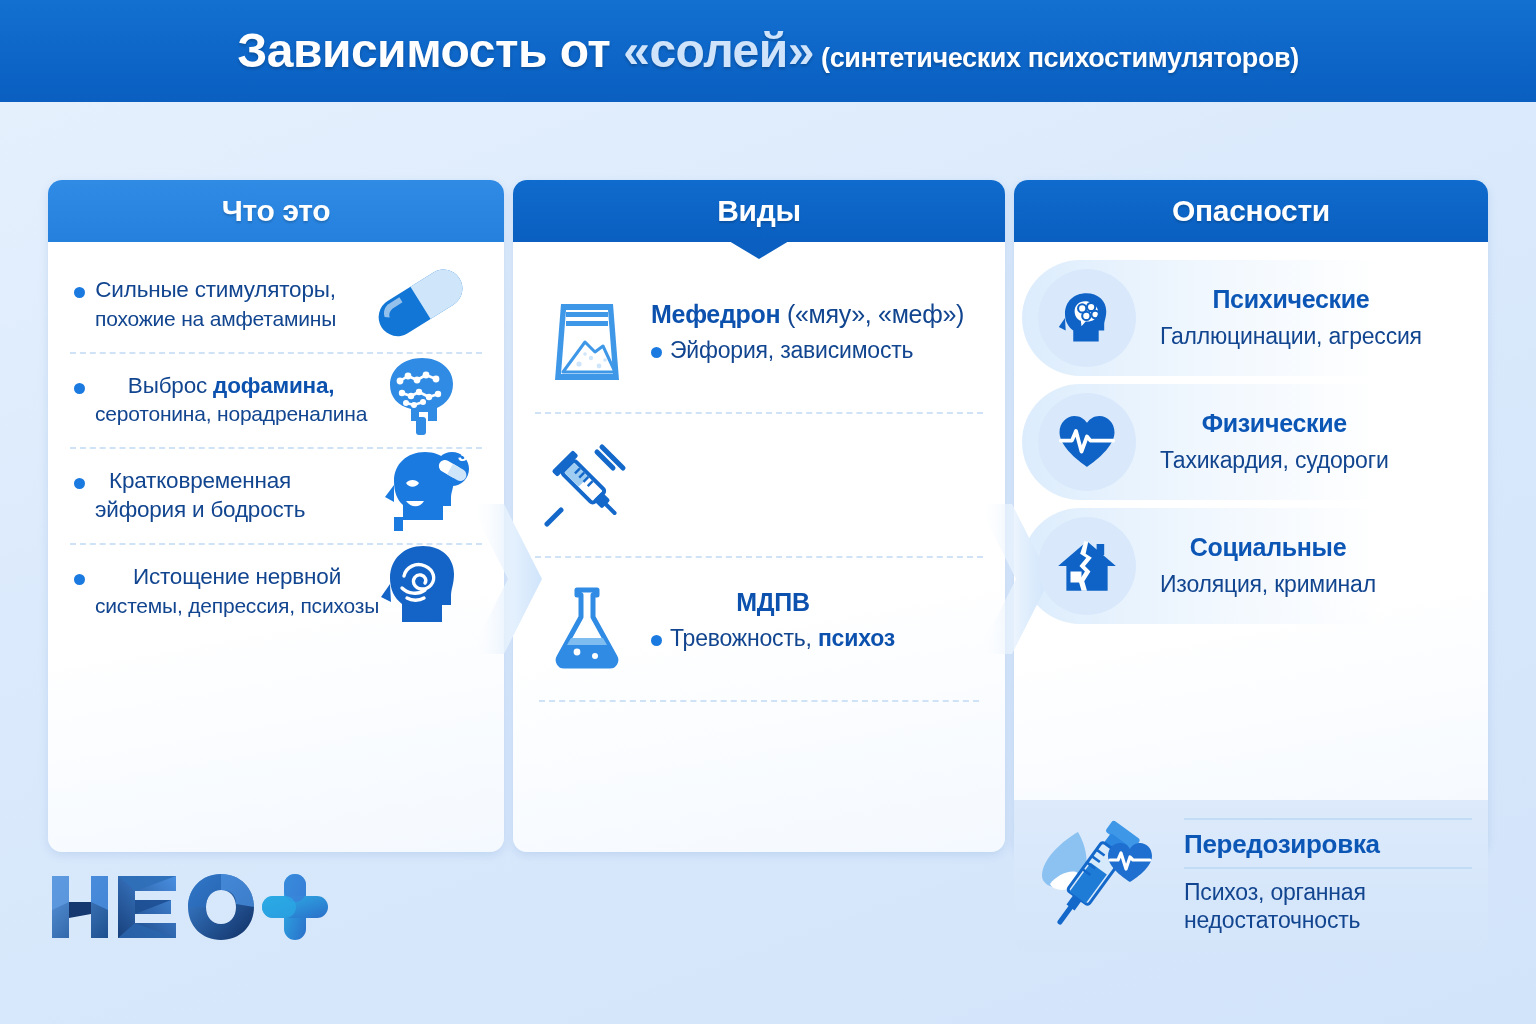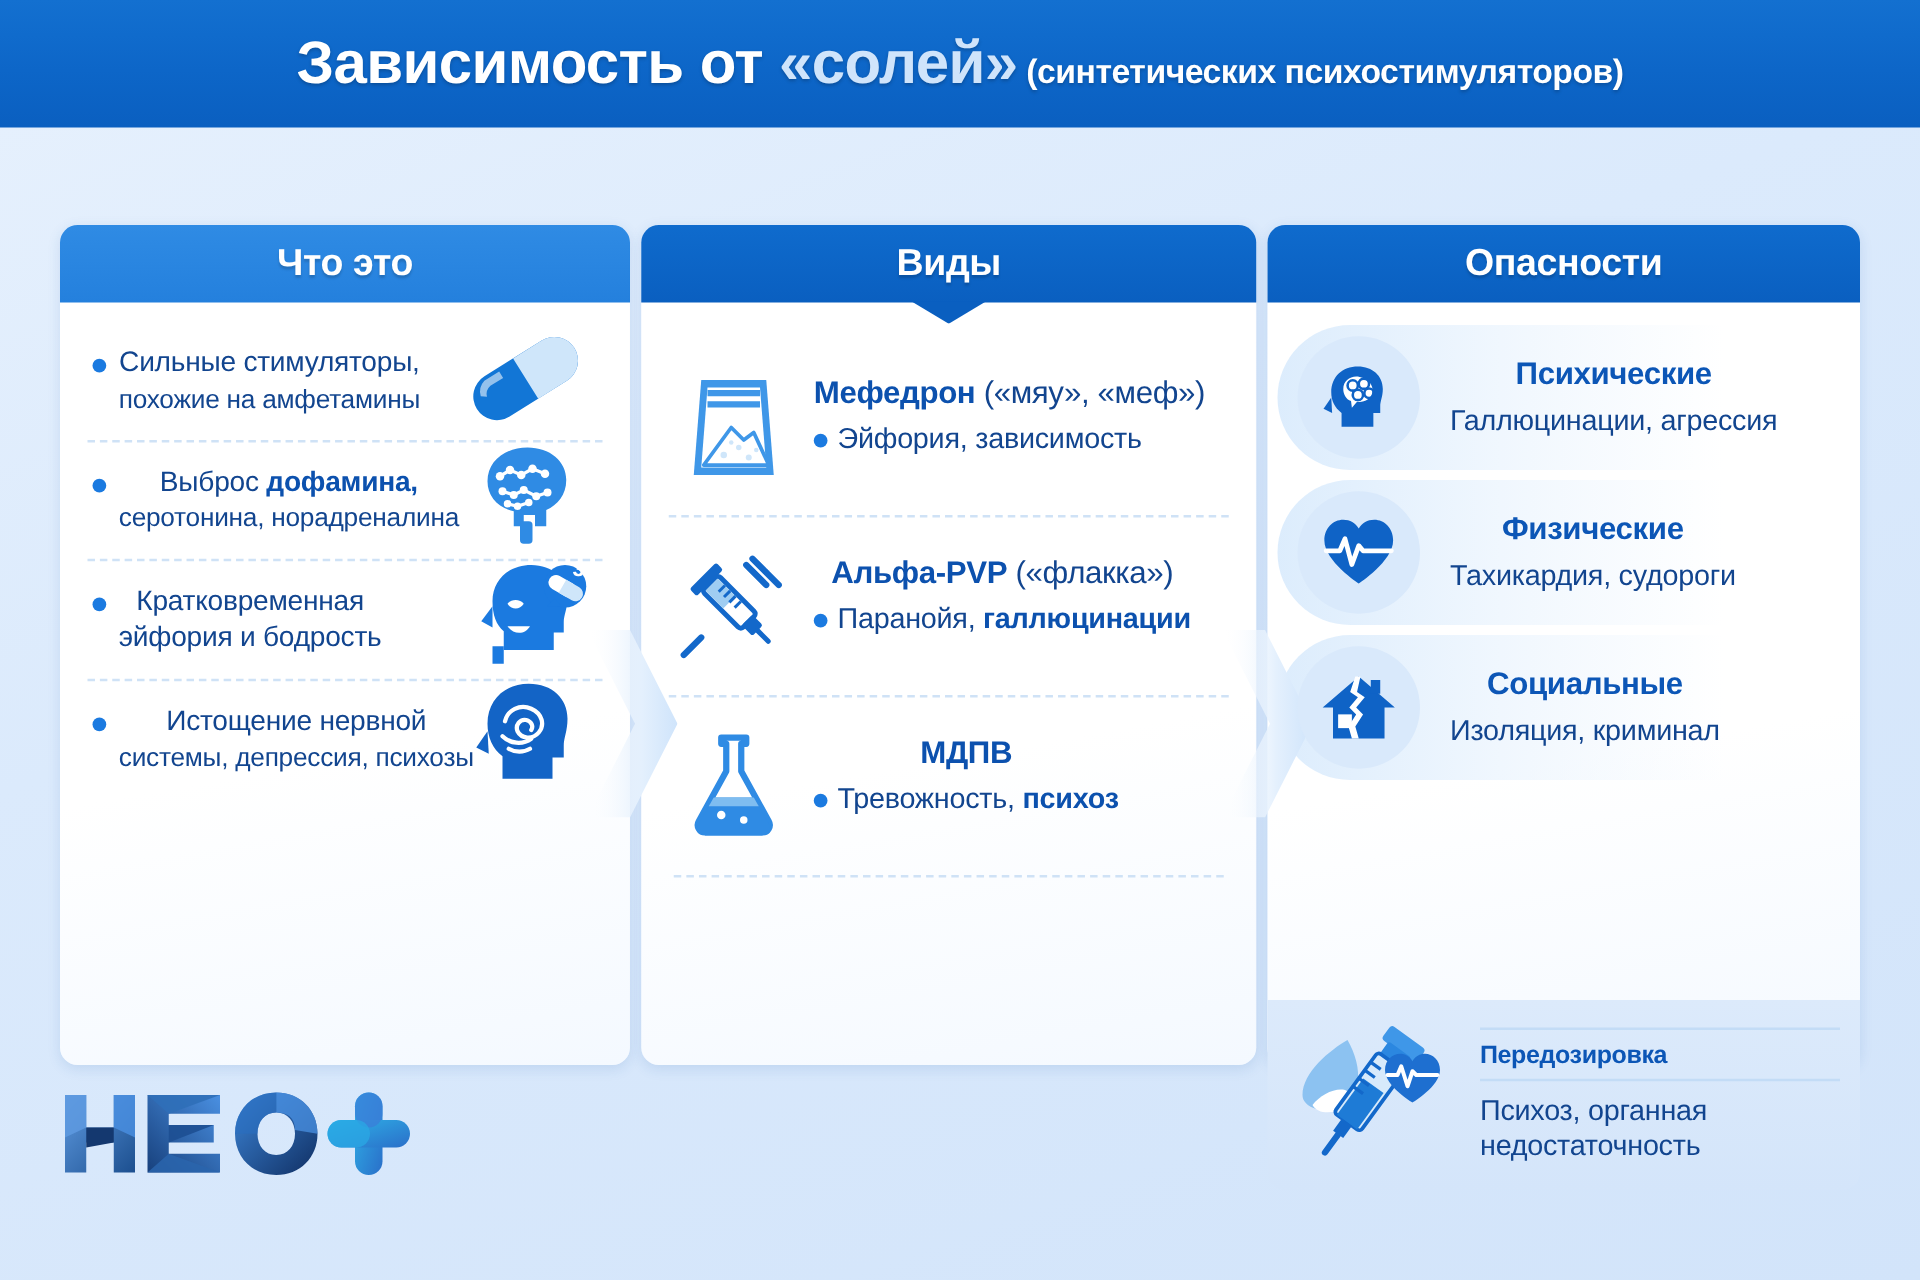--- a/index.html
+++ b/index.html
@@ -249,21 +249,21 @@
     padding: 0 16px 0 10px;
   }
   .overdose-ico {
     flex: 0 0 auto;
     width: 150px; height: 132px;
     position: relative;
   }
   .overdose-ico svg { display: block; width: 100%; height: 100%; }
   .overdose-txt { flex: 1 1 auto; padding-left: 4px; }
   .overdose-title {
-    font-size: 20px;
+    font-size: 26px;
     font-weight: bold;
     color: #0c56b6;
     letter-spacing: -0.3px;
     padding-bottom: 7px;
     border-bottom: 2px solid #c3dcf6;
   }
   .overdose-title-wrap { border-top: 2px solid #c3dcf6; padding-top: 9px; }
   .overdose-desc {
     margin-top: 9px;
     font-size: 23px;
@@ -466,29 +466,20 @@
               <rect x="14" y="34" width="8" height="30" rx="2" fill="#1368ca"></rect>
               <path d="M76 49h12" stroke="#1368ca" stroke-width="4" stroke-linecap="round"></path>
               <g stroke="#1368ca" stroke-width="2.4">
                 <path d="M32 42v7"></path>
                   <path d="M38 42v7"></path>
                   <path d="M44 42v7"></path>
                   <path d="M50 42v7"></path>
               </g>
             </g>
           </svg>
-        </div>
-        <div class="type-txt">
-          <div class="type-name">
-            <span>Альфа-PVP</span><span class="norm"> («флакка»)</span>
-          </div>
-          <div class="type-sub">
-            <span class="dot"></span>
-            <span class="type-sub-text"><span>Паранойя, </span><span class="b">галлюцинации</span></span>
-          </div>
         </div>
       </div>
 
       <div class="type-row">
         <div class="type-ico">
           <svg viewBox="0 0 96 96">
             <path d="M38 10h20v5h-4v22l22 40a6 6 0 0 1-5 9H25a6 6 0 0 1-5-9l22-40V15h-4z" fill="none" stroke="#2f8be4" stroke-width="5" stroke-linejoin="round"></path>
             <path d="M32 58h32l13 23a5 5 0 0 1-4 7H23a5 5 0 0 1-4-7z" fill="#2f8be4"></path>
             <path d="M32 58h32l4 7H28z" fill="#7fbdf0"></path>
             <g fill="#ffffff">

